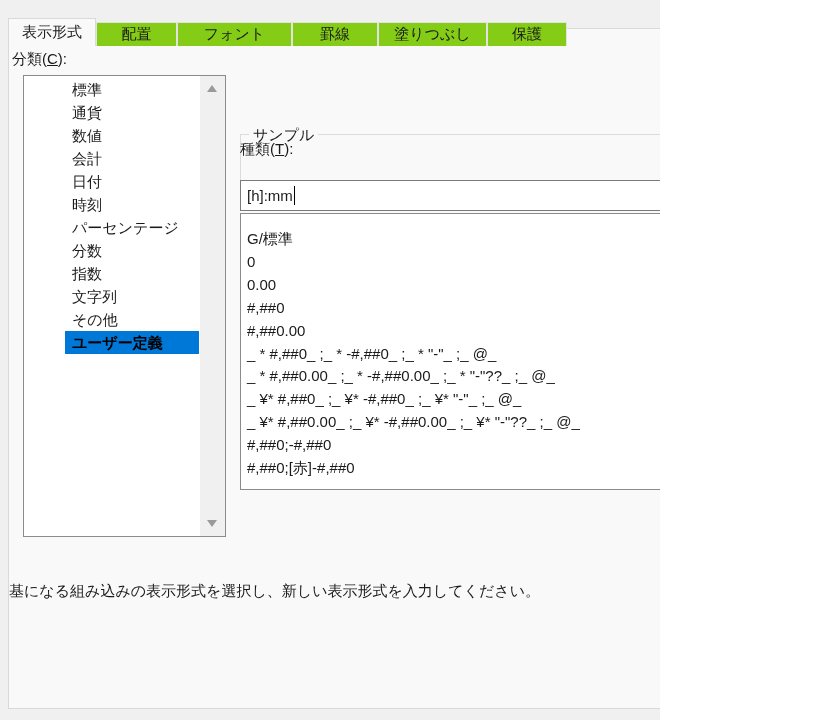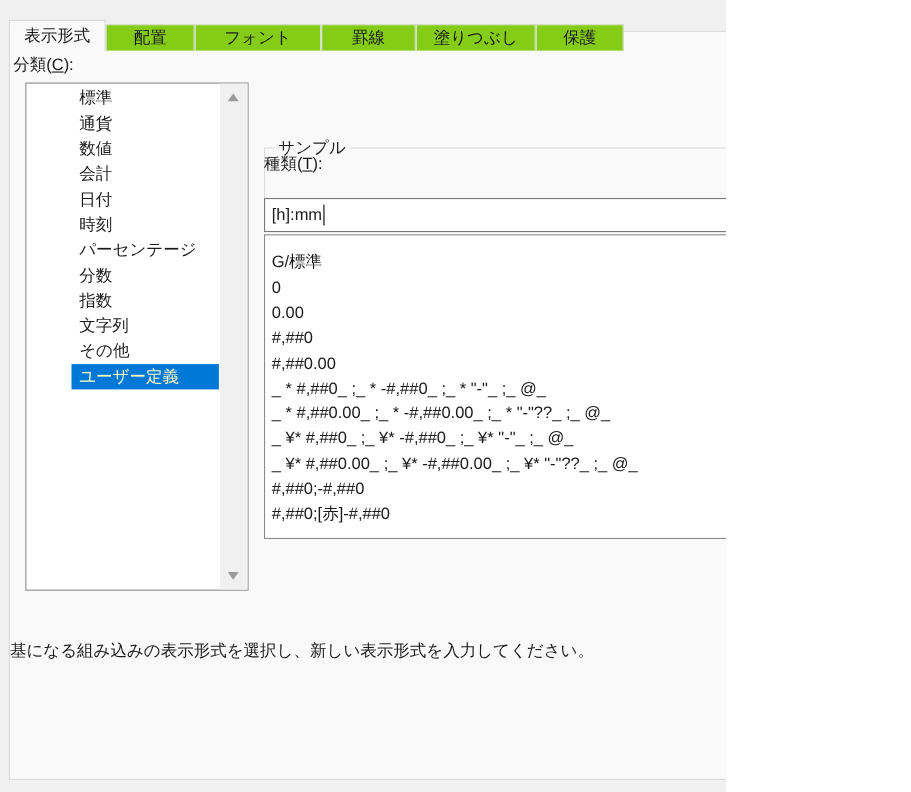--- a/index.html
+++ b/index.html
@@ -27,21 +27,21 @@
   }
   .lbl { position:absolute; white-space:nowrap; }
   .accel { text-decoration:underline; }
   
   .catlist {
     position:absolute; left:23px; top:75px; width:203px; height:462px;
     background:#ffffff; border:1px solid #8b8b8b; z-index:2;
   }
   .catitems { position:absolute; left:0; top:2px; right:26px; }
   .catitem { line-height:23px; padding-left:7px; white-space:nowrap; overflow:hidden;margin-left:41px; }
-  .catitem.selected { background:#0078d7; color:#fef9c3; }
+  .catitem.selected { background:#0078d7; color:#000000;font-weight:bold; }
   .cat-scroll {
     position:absolute; top:0; right:0; bottom:0; width:25px; background:#f0f0f0;
   }
   .arr { position:absolute; left:7px; width:0; height:0;
          border-left:5px solid transparent; border-right:5px solid transparent; }
   .arr.up   { top:9px;    border-bottom:7px solid #9a9a9a; }
   .arr.down { bottom:9px; border-top:7px solid #9a9a9a; }
   
   .samplebox {
     position:absolute; left:240px; top:86px; width:555px; height:52px;

